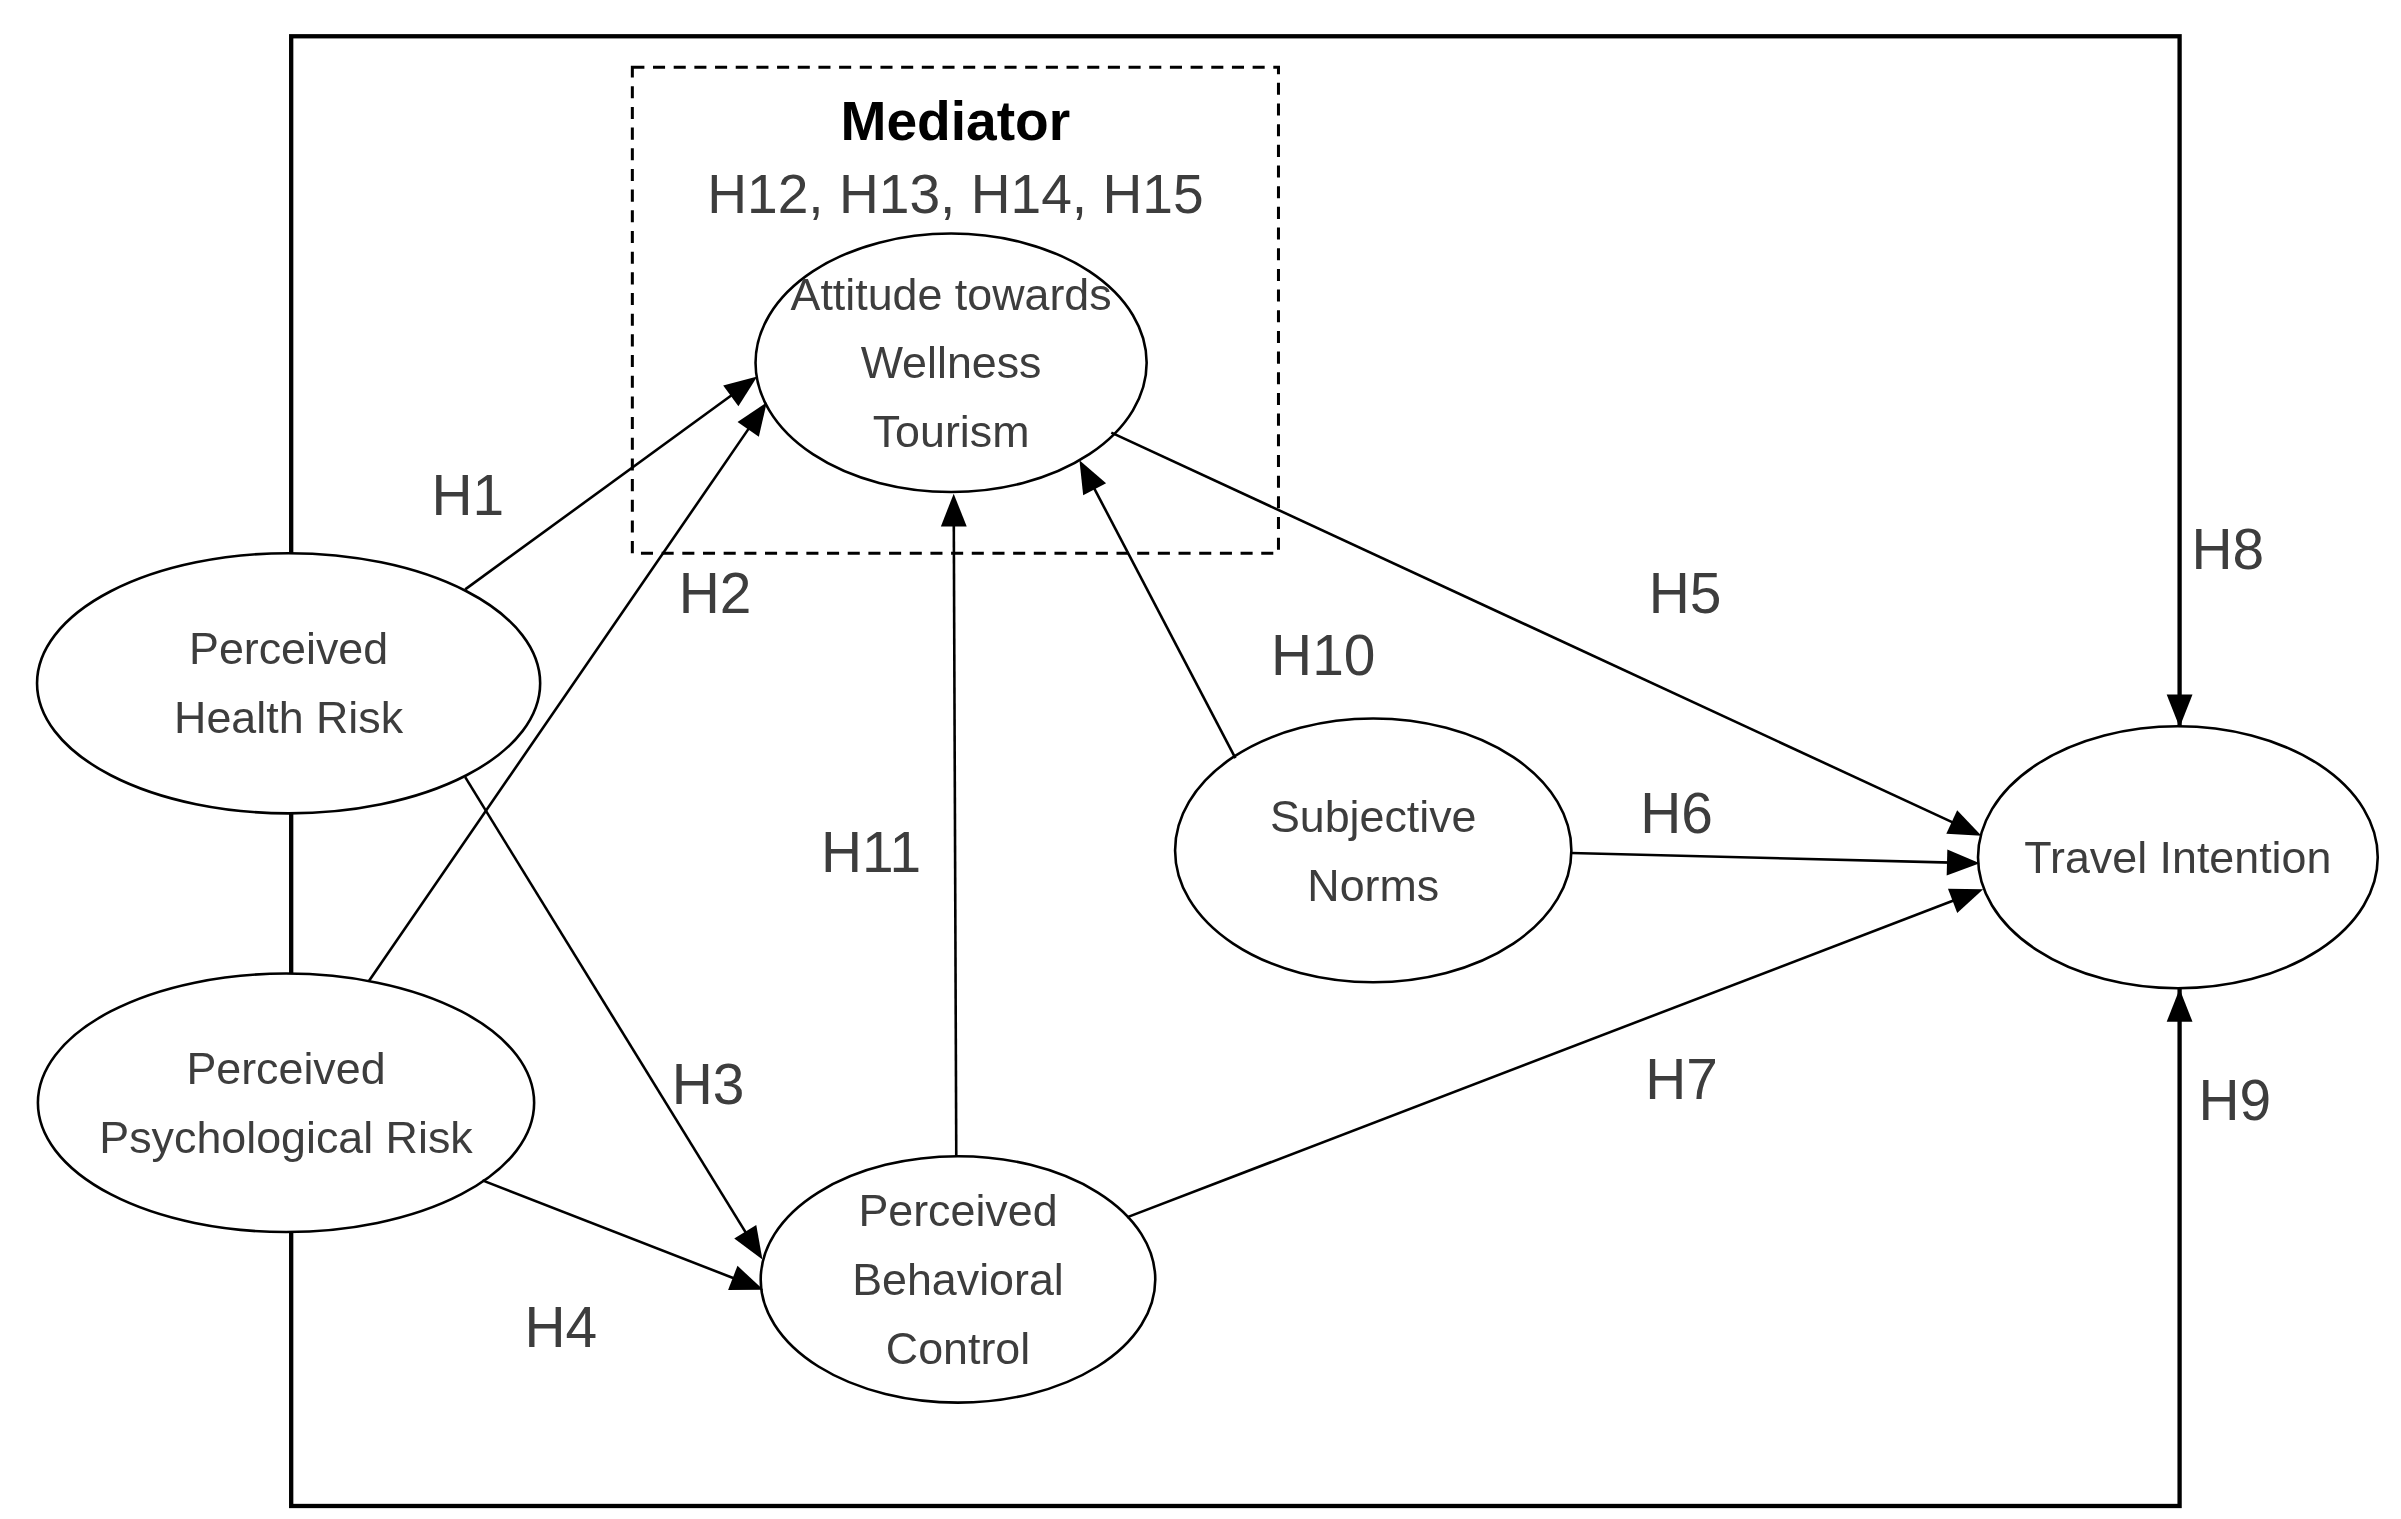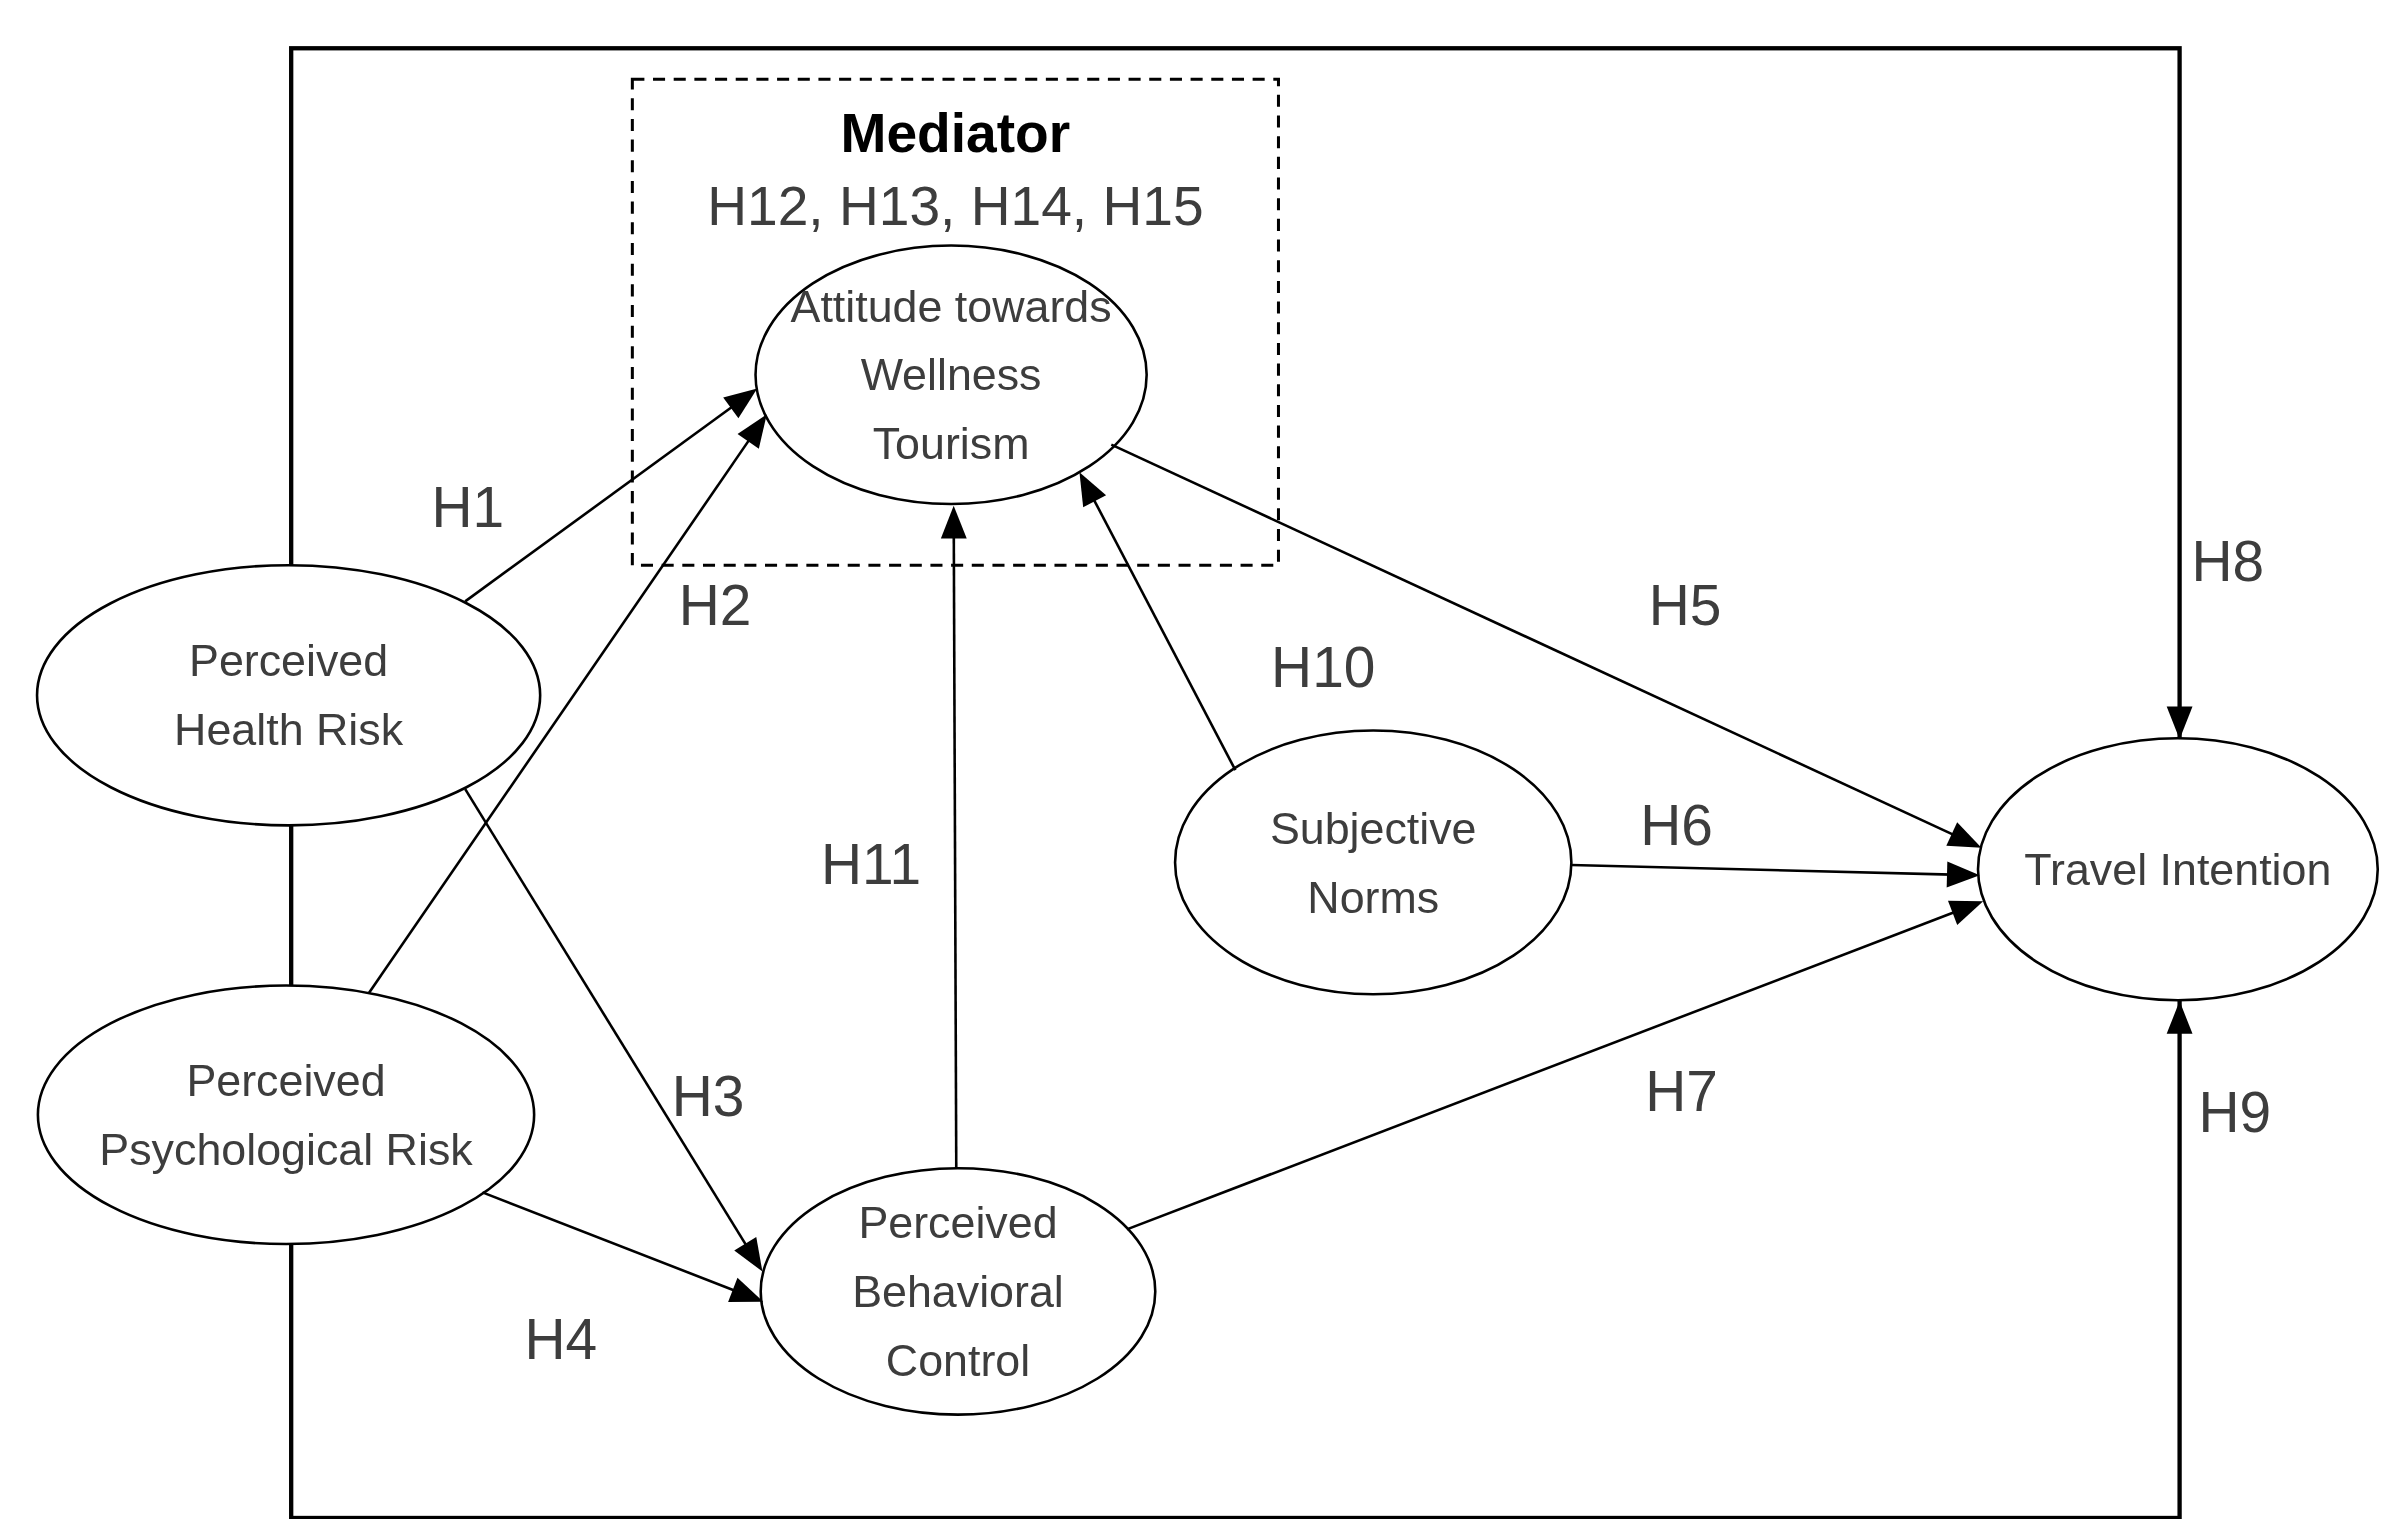--- a/index.html
+++ b/index.html
@@ -9,21 +9,20 @@
   }
   body {
     width: 2401px;
     height: 1519px;
     position: relative;
     font-family: "Liberation Sans", sans-serif;
   }
   .stage {
     position: absolute;
     inset: 0;
-    margin-top: 12px;
   }
   svg {
     display: block;
     width: 2401px;
     height: 1519px;
   }
   svg text {
     font-family: "Liberation Sans", sans-serif;
   }
 </style>

